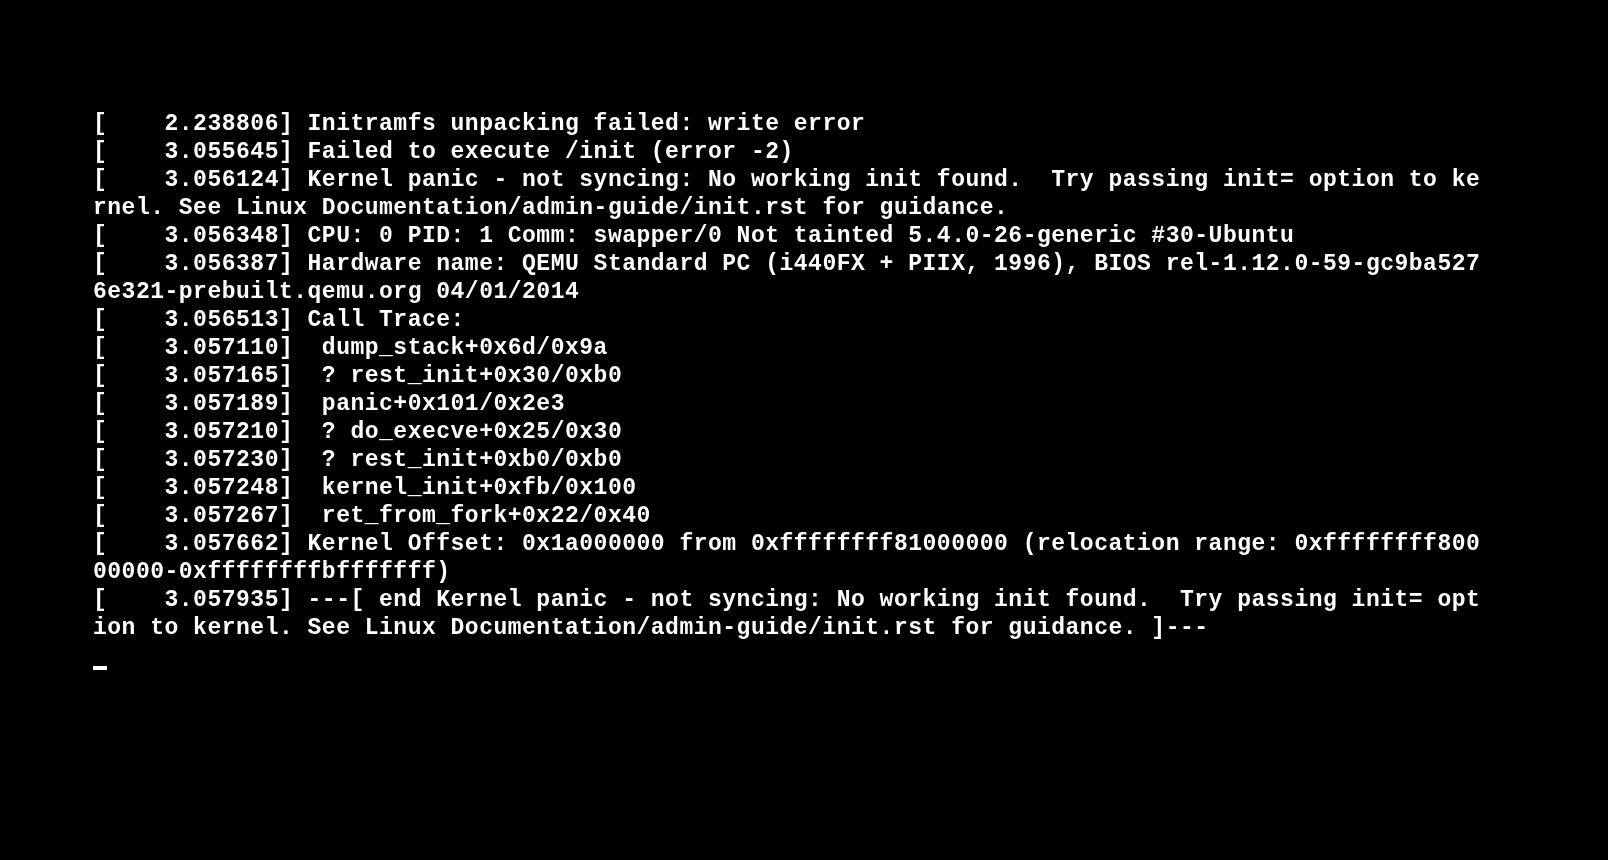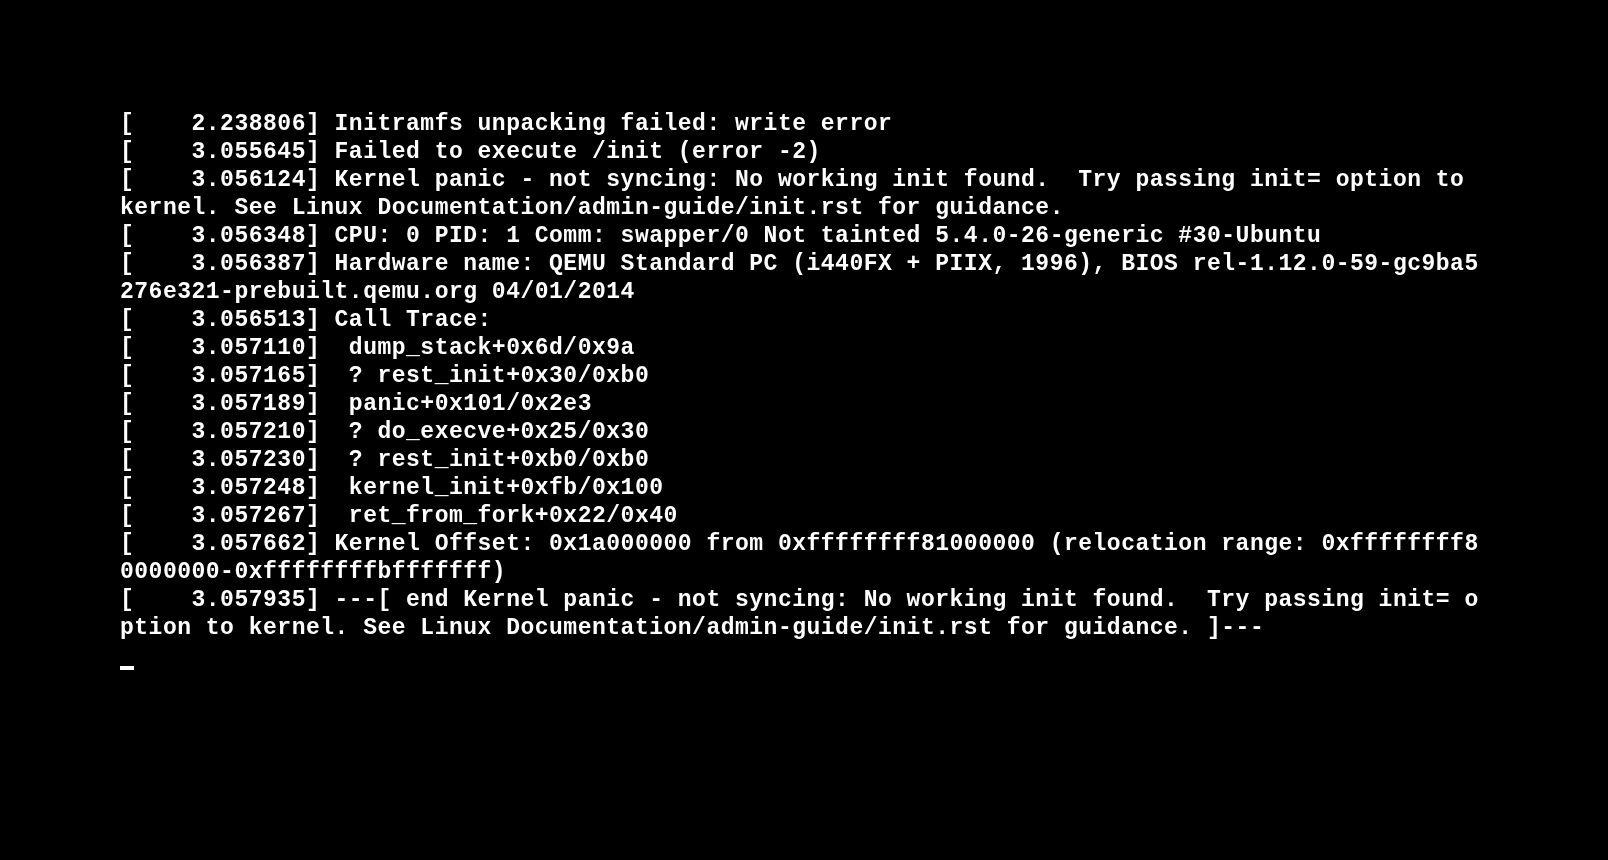--- a/index.html
+++ b/index.html
@@ -14,21 +14,21 @@
       overflow: hidden;
       font-family: "Courier New", Courier, monospace;
       font-weight: bold;
       color: #ffffff;
       font-size: 23px;
       line-height: 28px;
       letter-spacing: 0.5px;
     }
     .console {
       padding-top: 82px;
-      padding-left: 120px;
+      padding-left: 93px;
       padding-right: 120px;
       white-space: pre-wrap;
       word-break: break-all;
     }
     .cursor {
       display: inline-block;
       width: 14px;
       height: 4px;
       background: #ffffff;
       margin-top: 20px;

